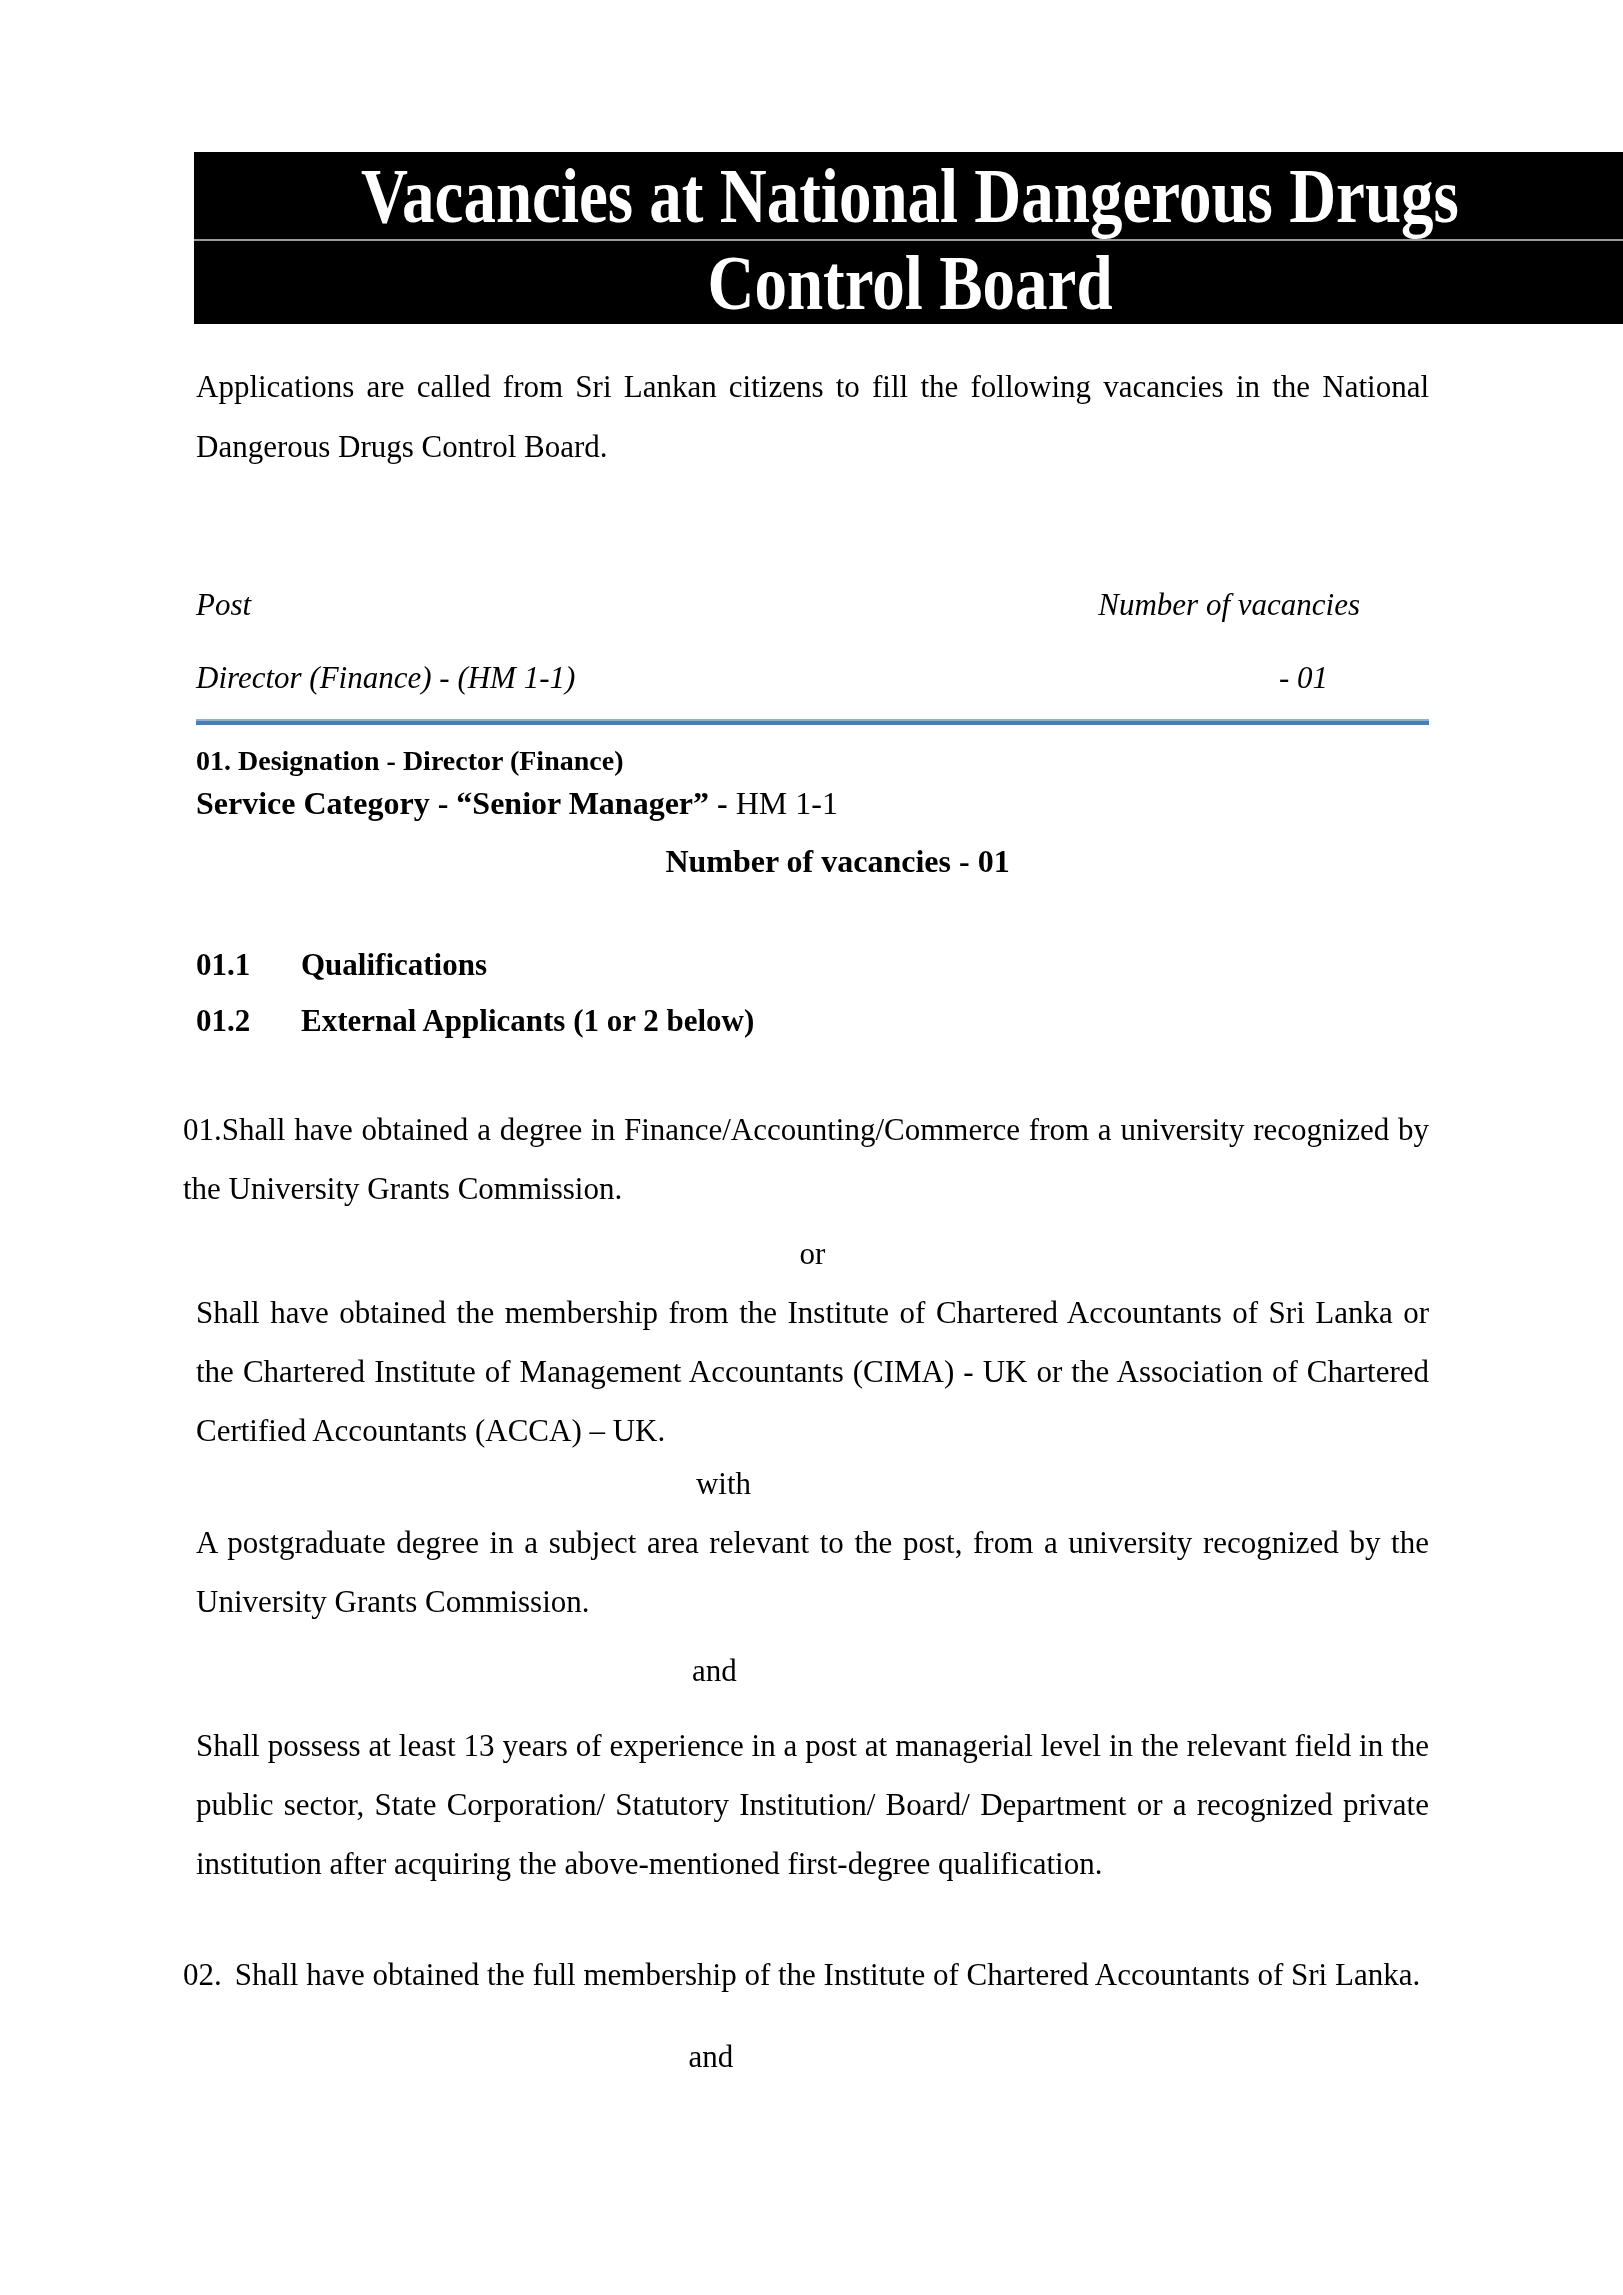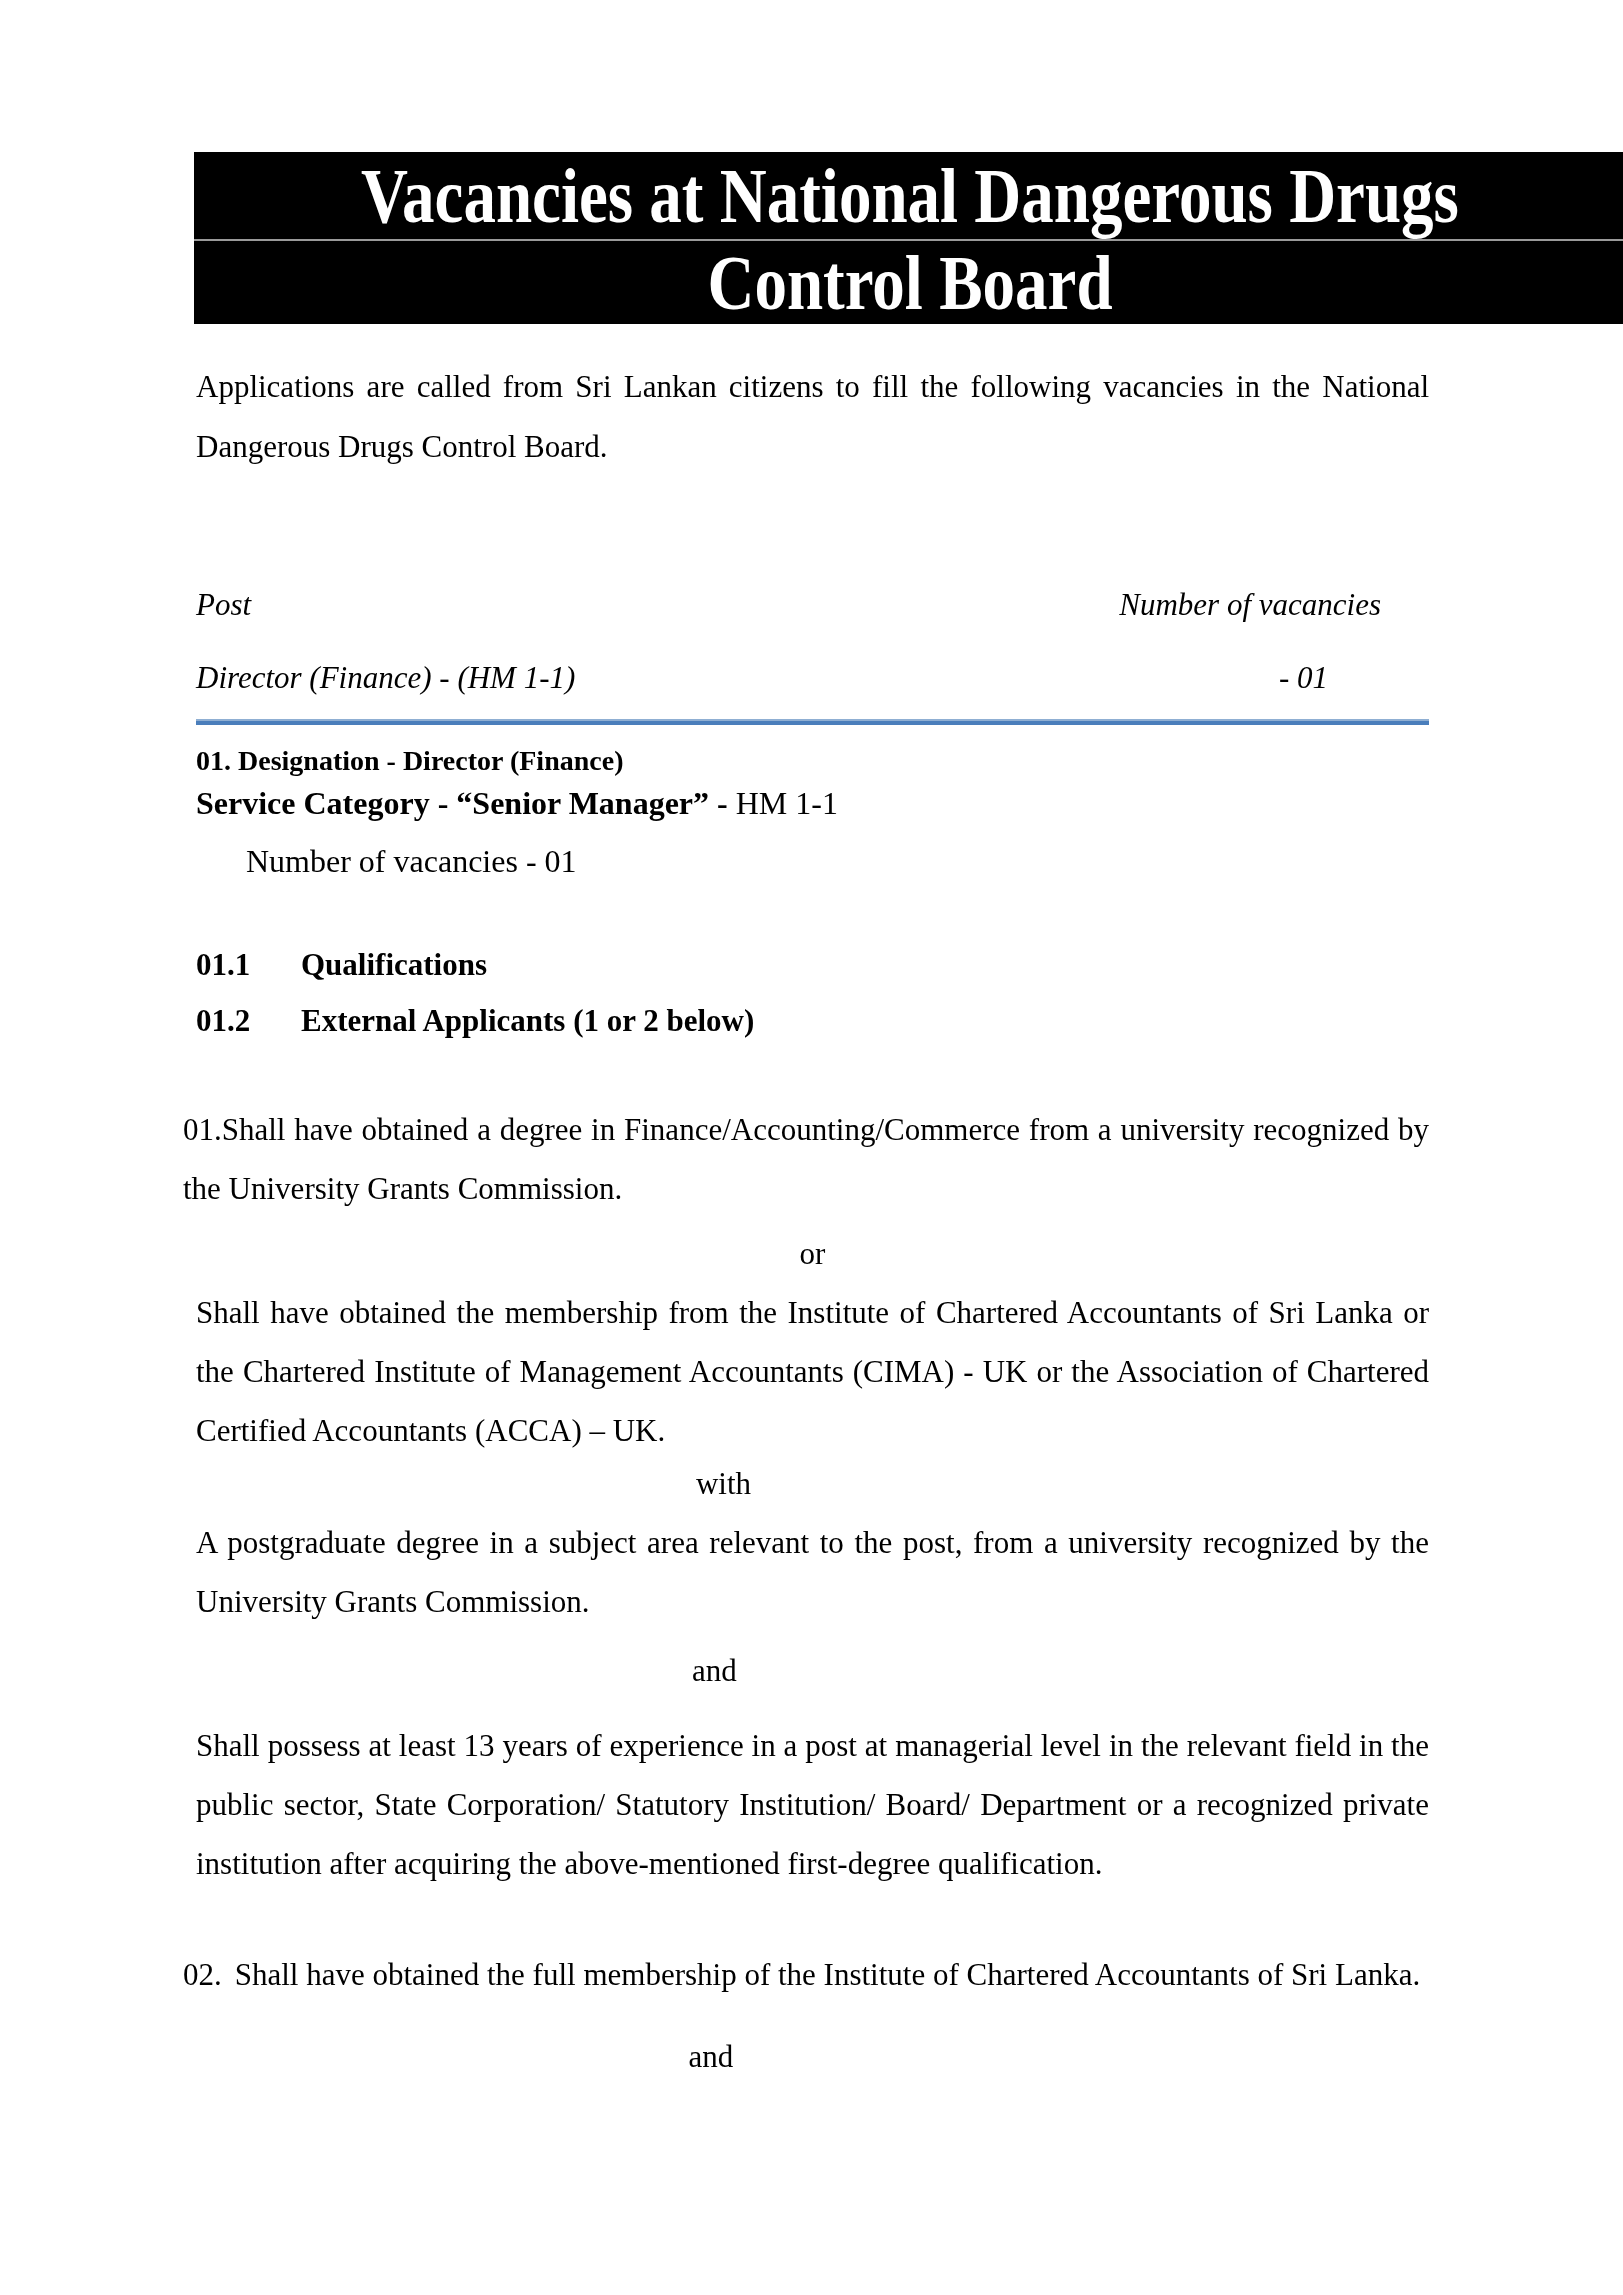--- a/index.html
+++ b/index.html
@@ -43,34 +43,34 @@
   }
   .para {
     line-height:59px;
     text-align:justify;
     text-justify:inter-word;
   }
   .intro { margin-top:33px; line-height:60px; }
   
   .vrow { display:flex; justify-content:space-between; line-height:59px;font-style:italic; }
   .vrow.header { margin-top:98px; }
-  .vrow.header .vcol-count { margin-right:48px; }
+  .vrow.header .vcol-count { margin-right:69px; }
   .vrow.value  { margin-top:14.4px; }
   .vrow.value  .vcol-count { margin-right:101px; }
   
   .rule {
     margin-top:11.8px;
     height:5.9px;
     background:linear-gradient(to bottom, #8fafd3 0%, #8fafd3 33%, #4a7ebb 33%, #4a7ebb 100%);
   }
   
   .heading { margin-top:14.4px; font-weight:bold; font-size:28px; line-height:43px; }
   .service-line { font-size:32px; line-height:43px; }
   .service-line .b { font-weight:bold; }
-  .count-line { margin-top:14.4px; padding-left:50px; font-weight:normal; font-size:32px; line-height:43px; }
+  .count-line { margin-top:14.4px; padding-left:50px; font-weight:bold; font-size:32px; line-height:43px;text-align:center; }
   .subsection { display:flex; font-weight:bold; font-size:31px; line-height:43px; }
   .subsection.first { margin-top:60px; }
   .subsection.second { margin-top:13px; }
   .subsection .num { width:105px; flex:0 0 105px; }
   
   .outdent { margin-left:-13px; }
   .item-num-wide { }
   .item-num { margin-right:13px; }
   
   .connector { line-height:59px; text-align:center; }

